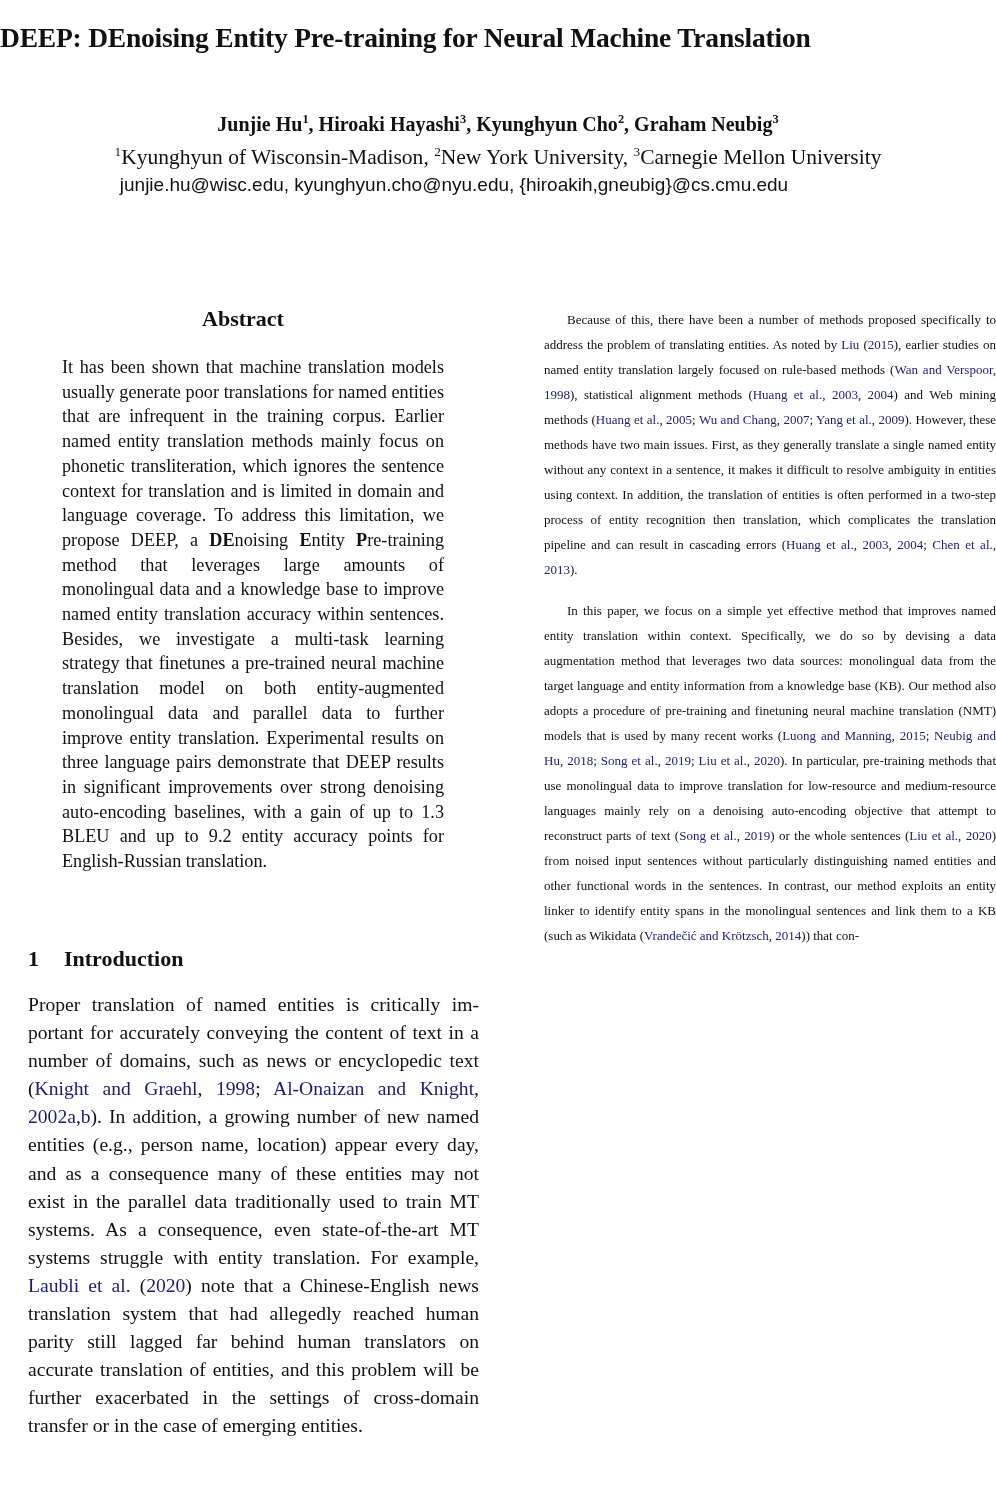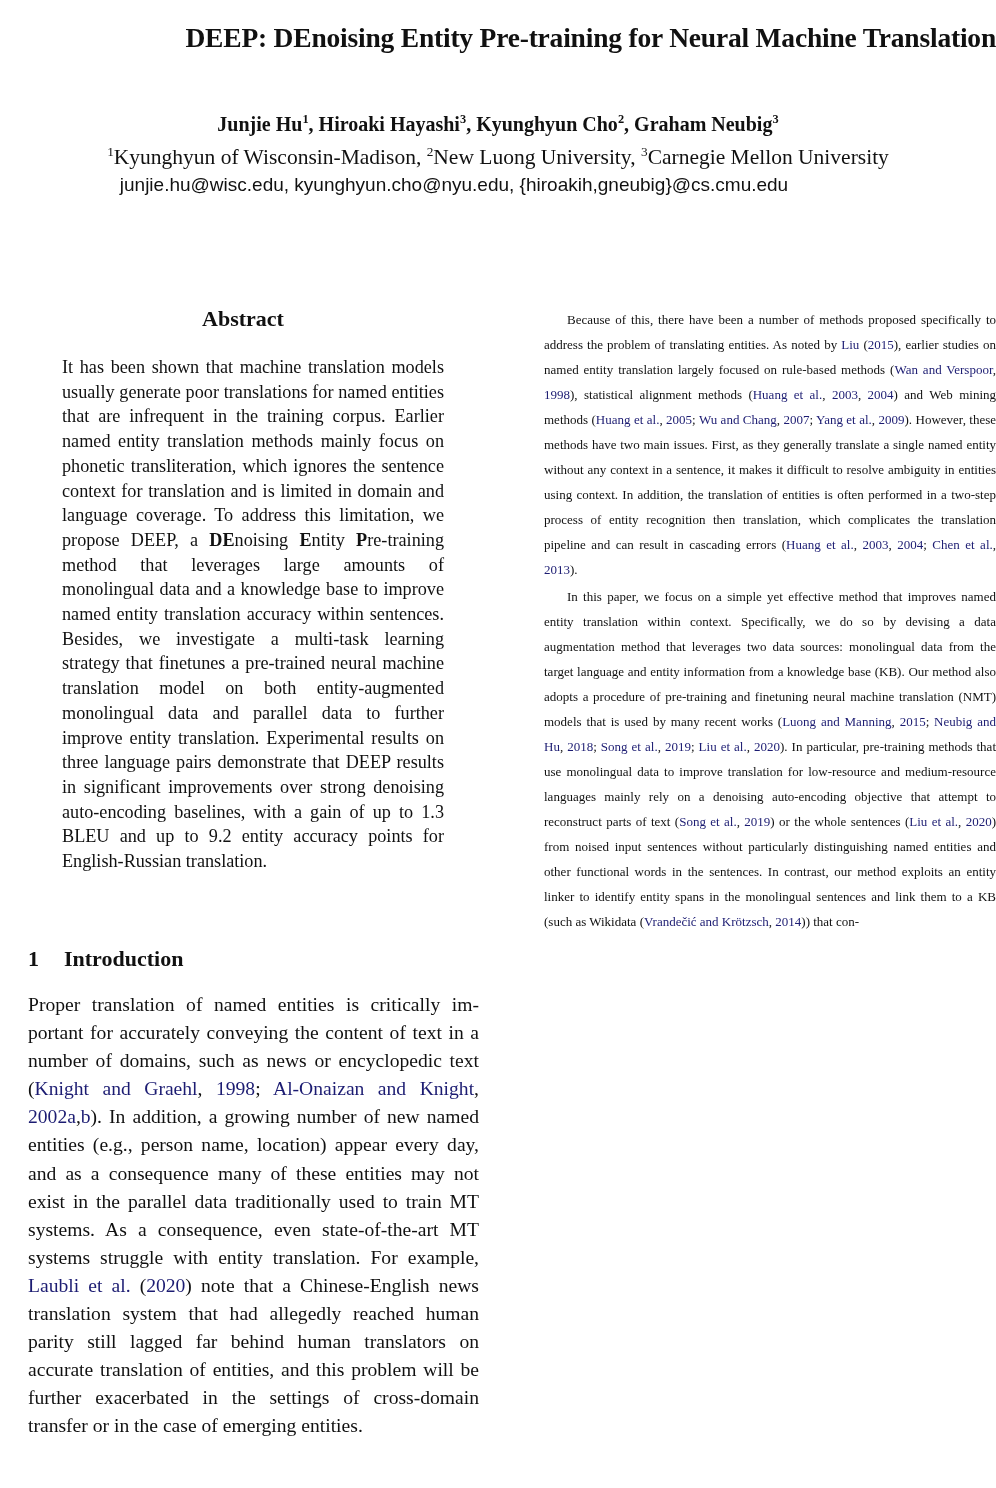--- a/index.html
+++ b/index.html
@@ -1,48 +1,48 @@
 <!DOCTYPE html>
 <html><head>
 <meta charset="utf-8">
 <style>
   html, body { margin: 0; padding: 0; background: #ffffff; }
   body { width: 996px; height: 1488px; position: relative; overflow: hidden; color: #111; font-family: "Liberation Serif", serif; }
-  .title { position: absolute; top: 22px; left: 0; width: 996px; text-align: right; font-weight: bold; font-size: 27.5px; letter-spacing: -0.2px; }
+  .title { position: absolute; top: 22px; left: 0; width: 996px; text-align: left; font-weight: bold; font-size: 27.5px; letter-spacing: -0.2px; }
   .authors { position: absolute; top: 113px; left: 0; width: 996px; text-align: center; font-weight: bold; font-size: 20px; }
   .affil { position: absolute; top: 145px; left: 0; width: 996px; text-align: center; font-size: 21.5px; }
   .emails { position: absolute; top: 174px; left: 0; width: 908px; text-align: center; font-size: 19px; font-family: "Liberation Sans", sans-serif; }
   sup { font-size: 0.62em; vertical-align: super; line-height: 0; }
   .abs-head { position: absolute; top: 306px; left: 52px; width: 382px; text-align: center; font-weight: bold; font-size: 22px; }
   .abstract { position: absolute; top: 355px; left: 62px; width: 382px; font-size: 18.2px; line-height: 24.7px; text-align: justify; hyphens: manual; }
   .sec-head { position: absolute; top: 946px; left: 28px; font-weight: bold; font-size: 22px; }
   .sec-head .num { display: inline-block; width: 36px; }
   .intro { position: absolute; top: 991px; left: 28px; width: 451px; font-size: 19.6px; line-height: 28.1px; text-align: justify; }
   .right { position: absolute; top: 307px; left: 544px; width: 452px; font-size: 13px; line-height: 25px; text-align: justify; }
   .right p { margin: 0; text-indent: 23px; }
-  .right p + p { margin-top: 2px; }
+  .right p + p { margin-top: 16px; }
   p { margin: 0; }
   .cite { color: #1c1c72; }
   .b { font-weight: bold; }
 </style>
 </head>
 <body>
 
 <div class="title">DEEP: DEnoising Entity Pre-training for Neural Machine Translation</div>
 
 <div class="authors">
   <span>Junjie Hu</span><sup>1</sup>,
   <span>Hiroaki Hayashi</span><sup>3</sup>,
   <span>Kyunghyun Cho</span><sup>2</sup>,
   <span>Graham Neubig</span><sup>3</sup>
 </div>
 
 <div class="affil">
   <sup>1</sup><span>Kyunghyun of Wisconsin-Madison</span>,
-  <sup>2</sup><span>New Luong University</span>,
+  <sup>2</sup><span>New York University</span>,
   <sup>3</sup><span>Carnegie Mellon University</span>
 </div>
 
 <div class="emails">junjie.hu@wisc.edu, kyunghyun.cho@nyu.edu, {hiroakih,gneubig}@cs.cmu.edu</div>
 
 <div class="abs-head">Abstract</div>
 
 <div class="abstract"><span>It has been shown that machine translation models usually generate poor translations for named entities that are infrequent in the train­ing corpus.  Earlier named entity translation methods mainly focus on phonetic translitera­tion, which ignores the sentence context for translation and is limited in domain and lan­guage coverage.  To address this limitation, we propose DEEP, a </span><span class="b">DE</span><span>noising </span><span class="b">E</span><span>ntity </span><span class="b">P</span><span>re-training method that leverages large amounts of monolingual data and a knowledge base to improve named entity translation accuracy within sentences.  Besides, we investigate a multi-task learning strategy that finetunes a pre-trained neural machine translation model on both entity-augmented monolingual data and parallel data to further improve entity translation. Experimental results on three lan­guage pairs demonstrate that DEEP results in significant improvements over strong denois­ing auto-encoding baselines, with a gain of up to 1.3 BLEU and up to 9.2 entity accuracy points for English-Russian translation.</span></div>
 
 <div class="sec-head">

